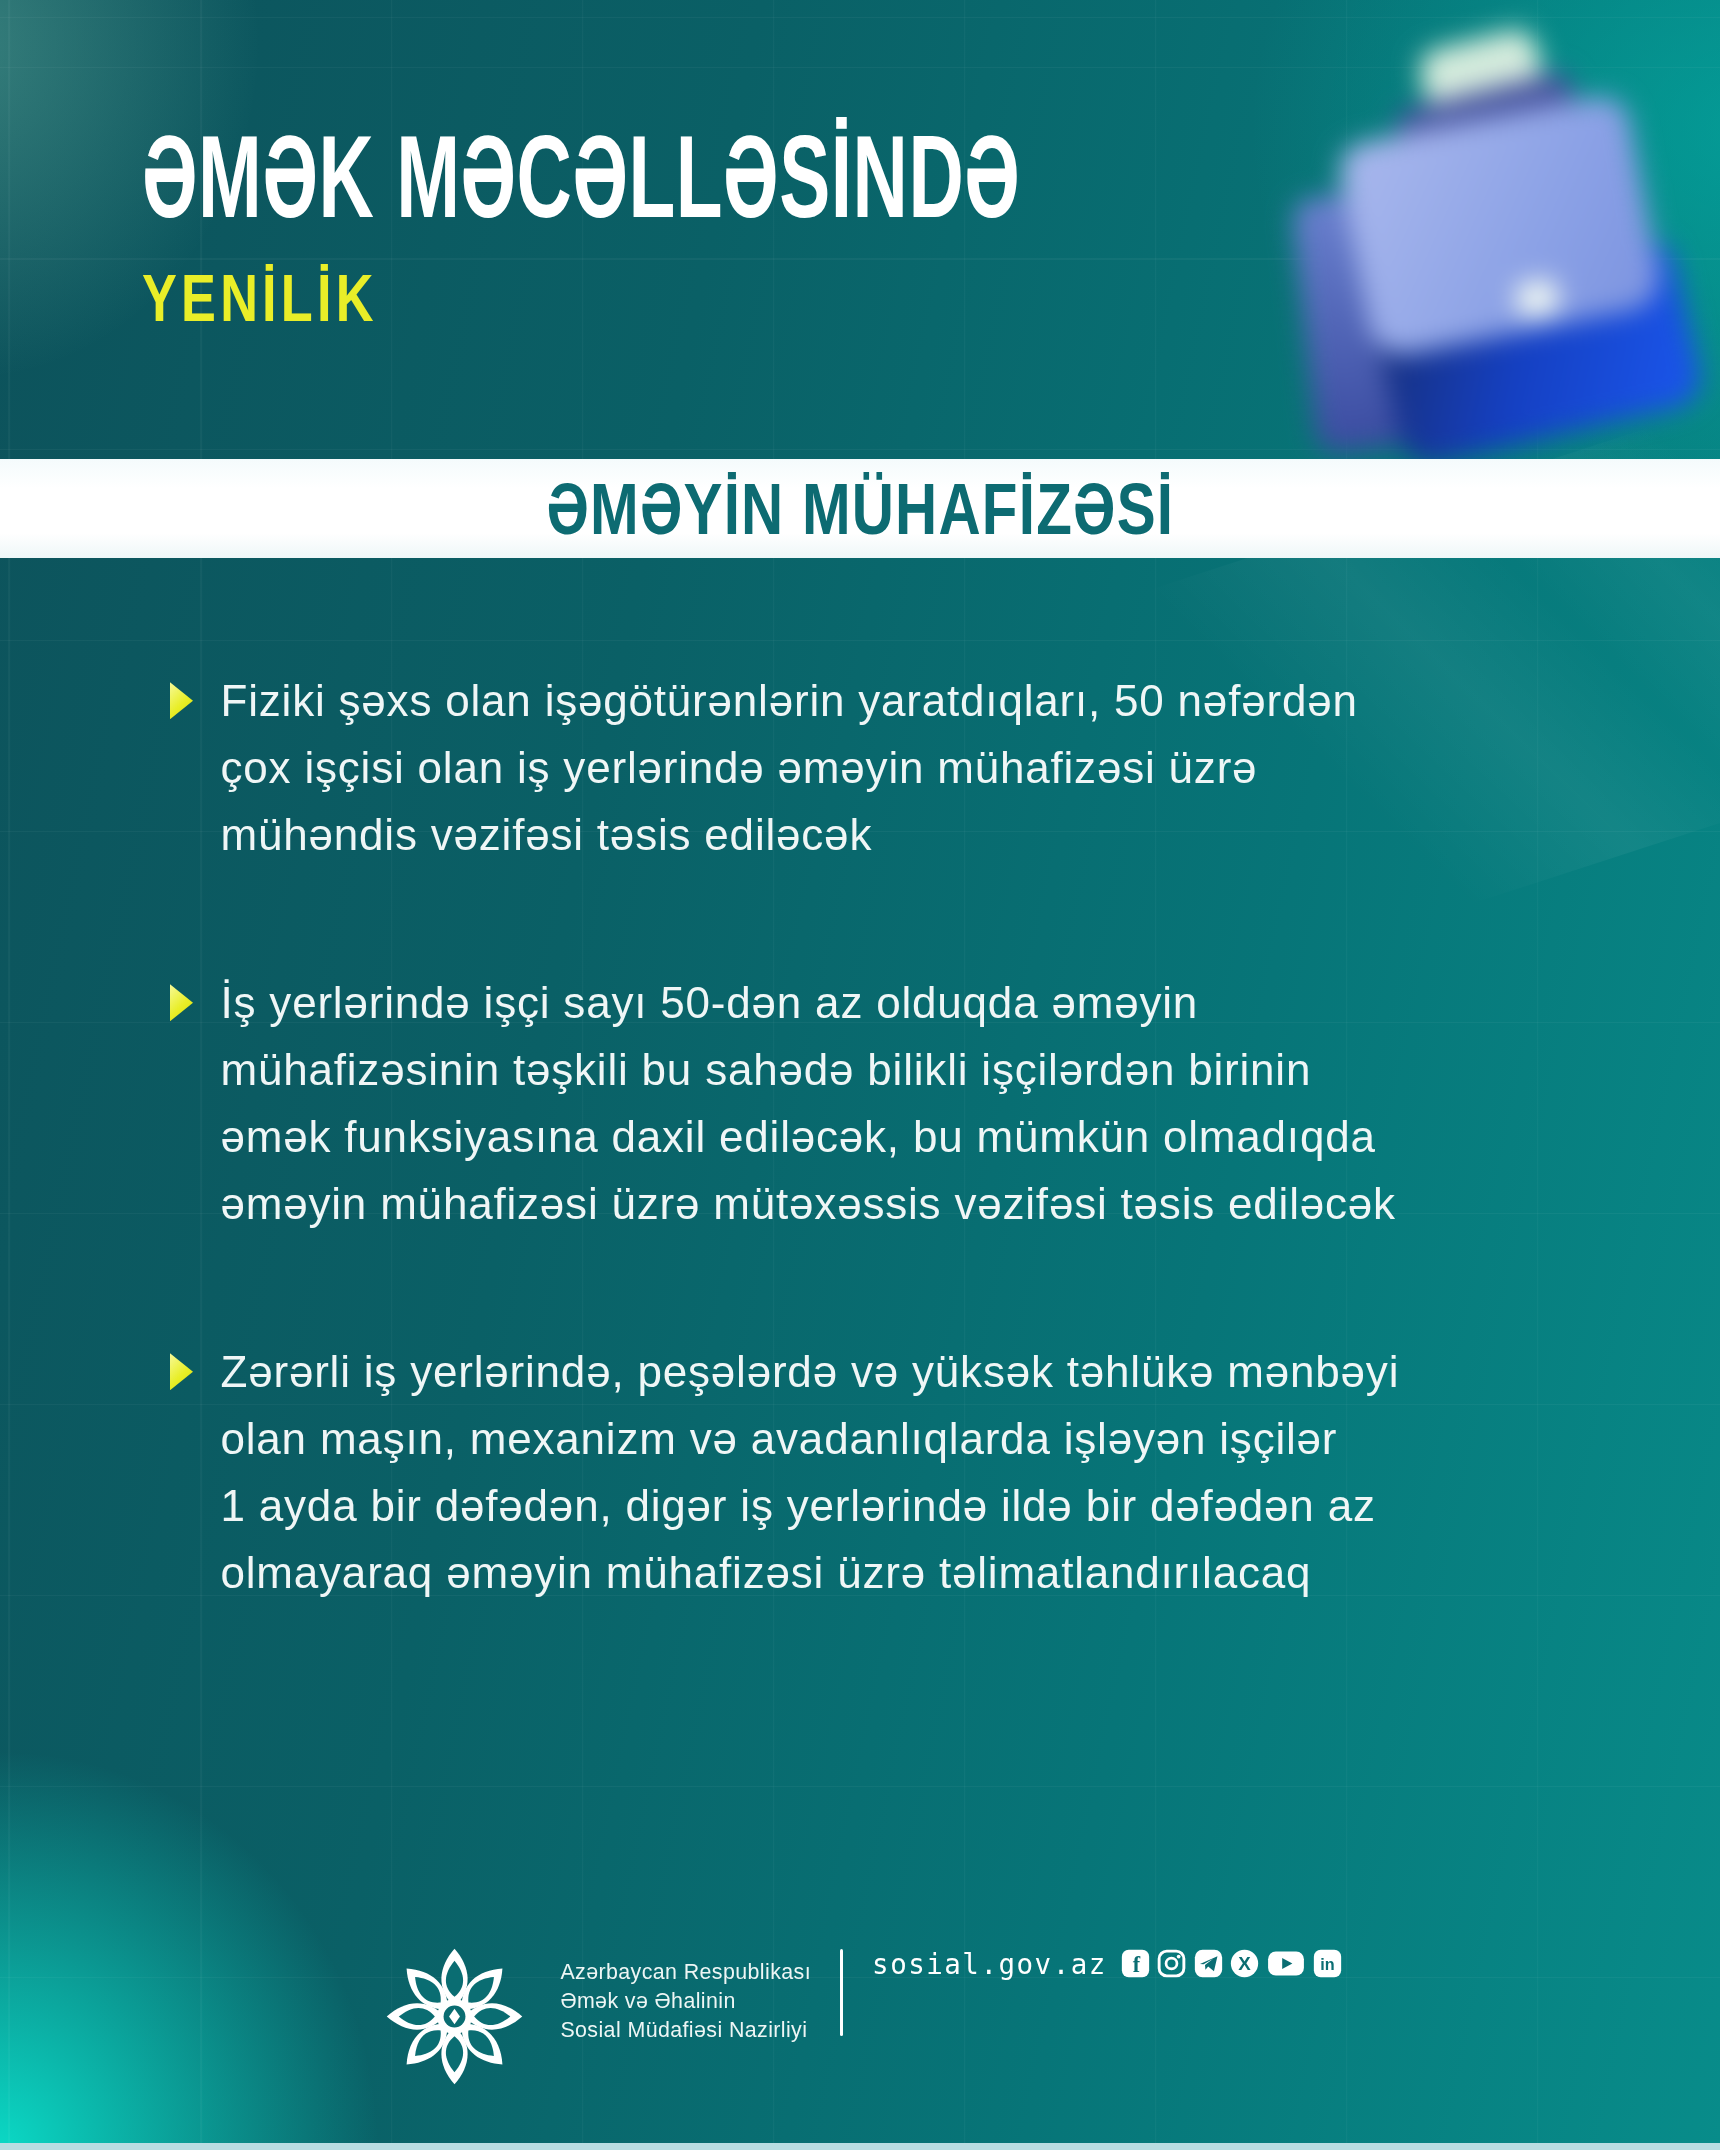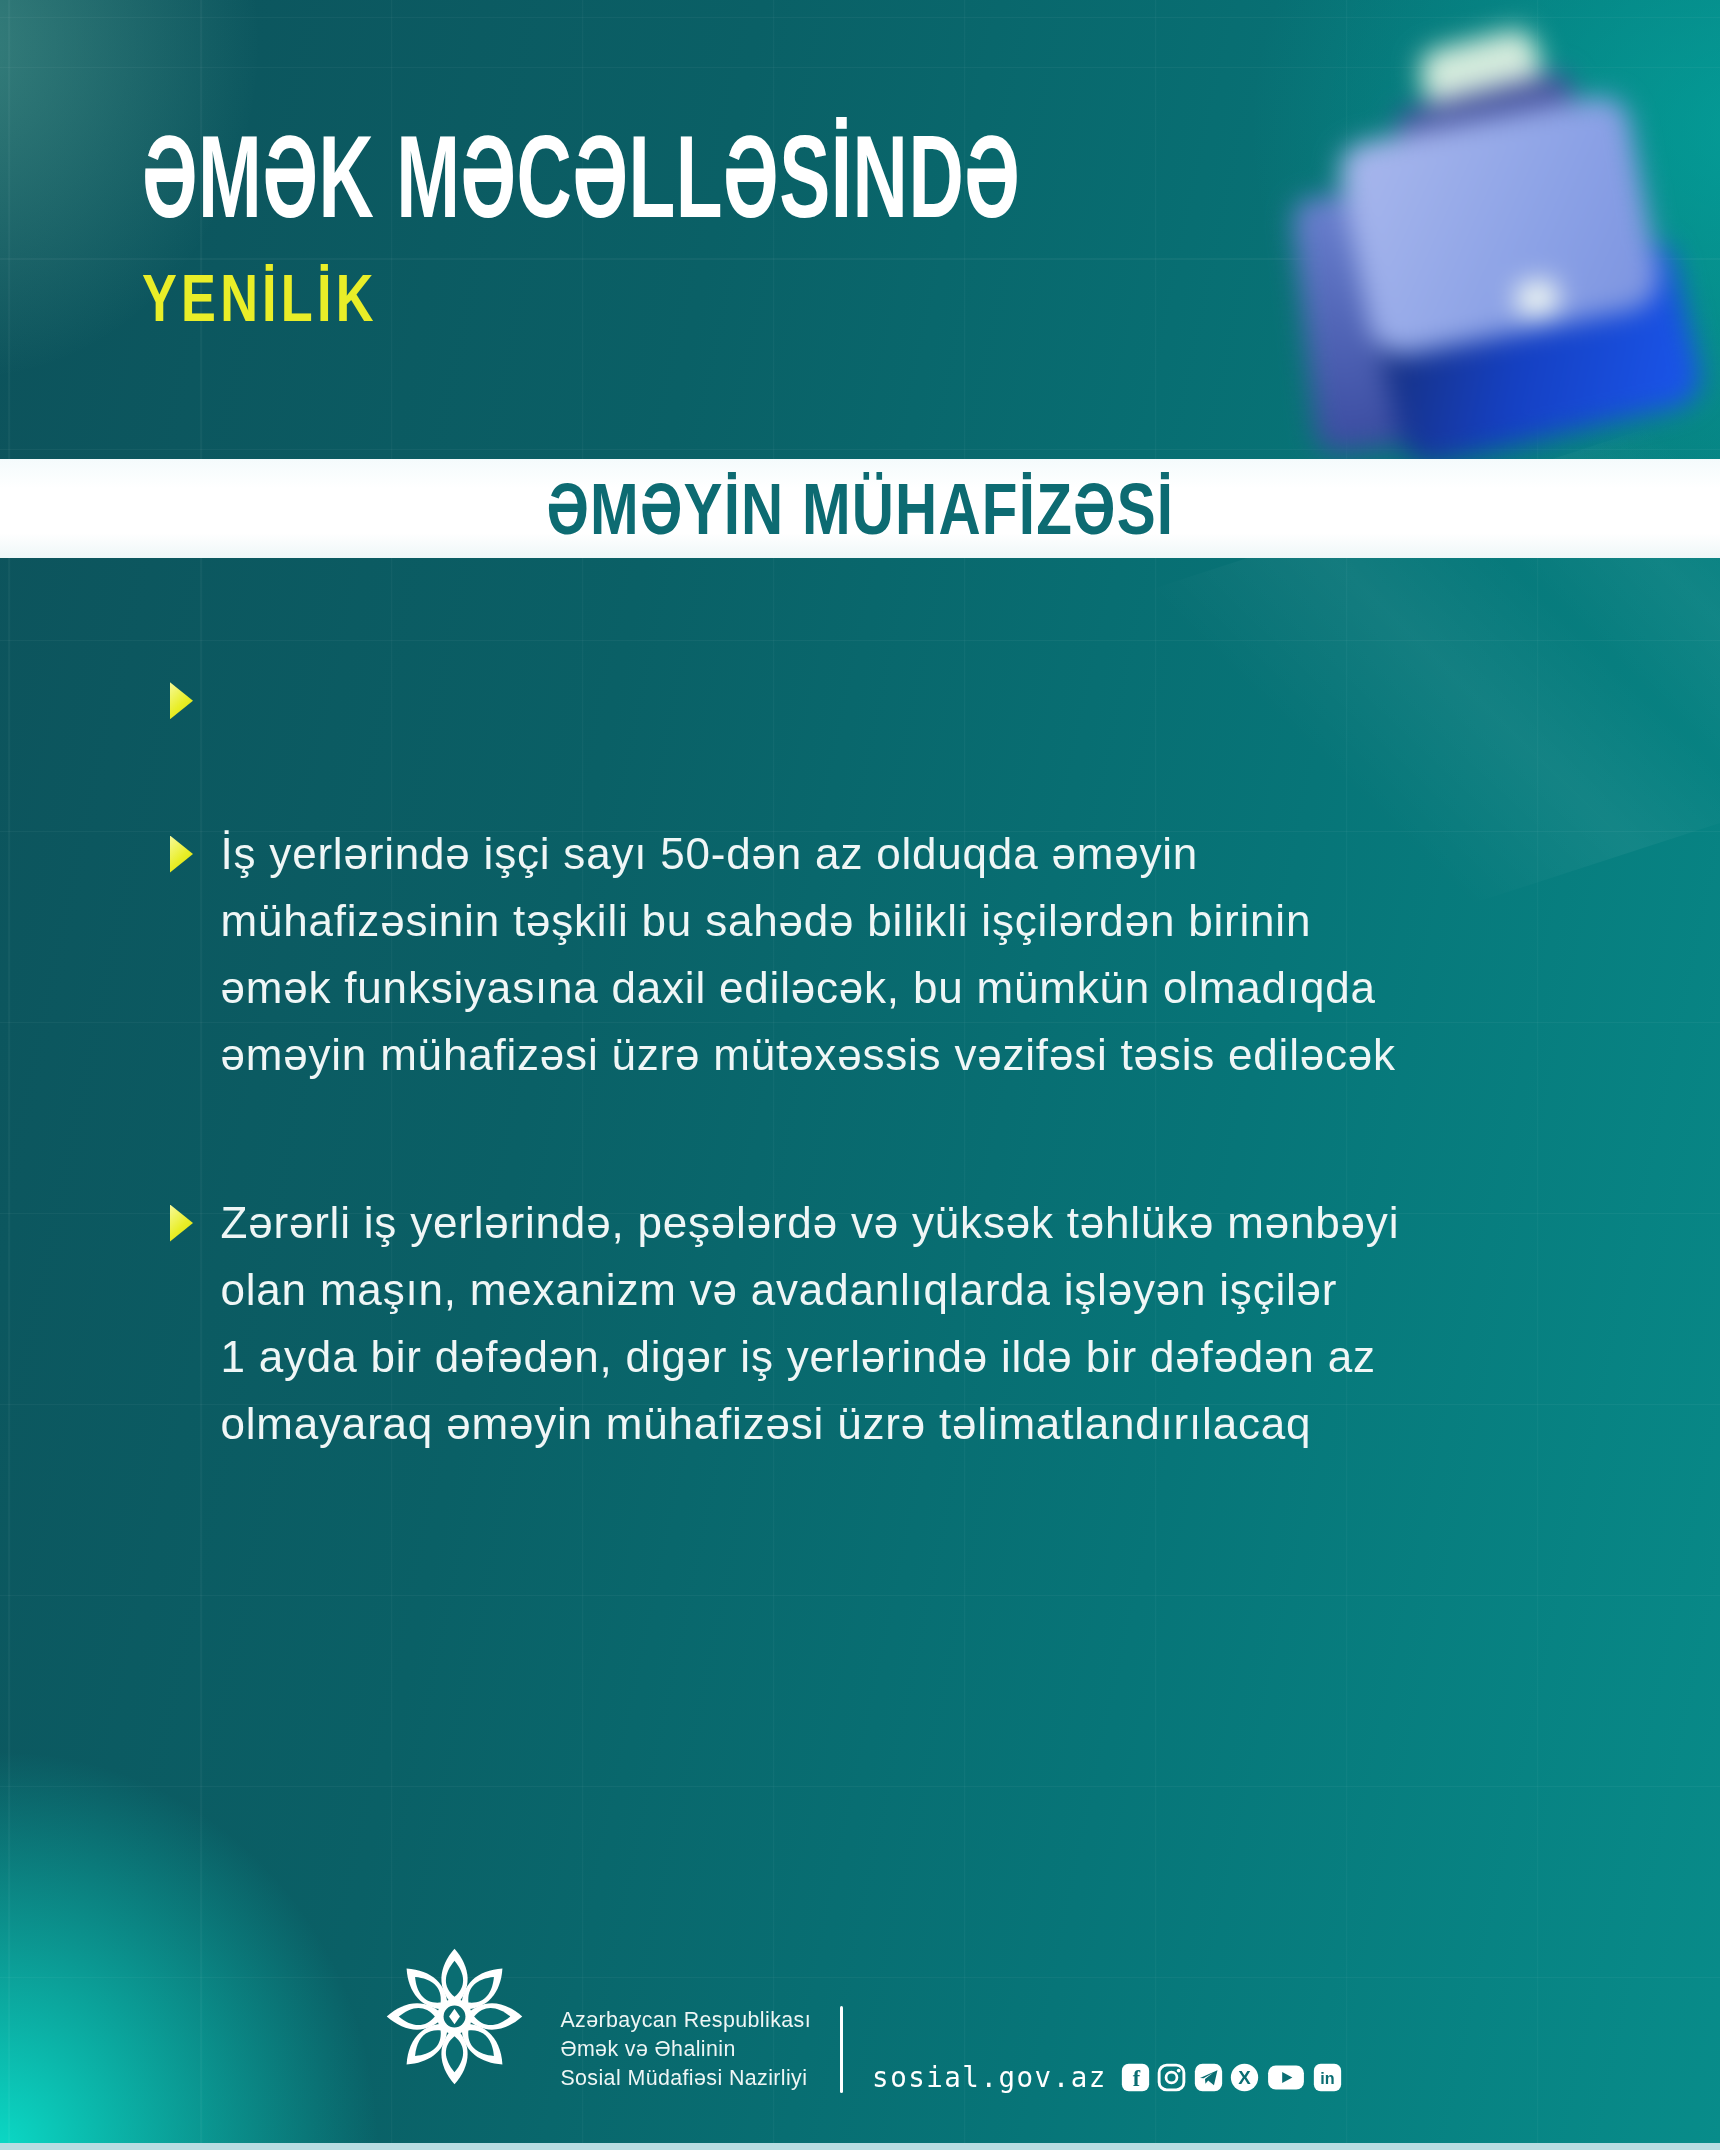--- a/index.html
+++ b/index.html
@@ -48,21 +48,21 @@
   .banner-text{font-size:73px;font-weight:bold;color:#0d6b72;transform:scaleX(0.8);letter-spacing:1.5px;white-space:nowrap;}
   
   .bullets{position:absolute;left:170px;top:667px;width:1422px;z-index:2;}
   .bullet{display:flex;gap:27.5px;margin-bottom:101px;align-items:flex-start;}
   .bullet p{margin:0;font-size:44px;line-height:67px;letter-spacing:0.8px;color:#eff6f6;white-space:pre-line;}
   .arrow{flex:none;width:23px;height:37px;margin-top:15.3px;
     background:linear-gradient(135deg,#f7fa9a 0%,#e9ee28 55%,#d9e005 100%);
     clip-path:polygon(0 0,100% 50%,0 100%);
     filter:drop-shadow(3.1px 4.6px 3.8px rgba(0,35,40,.55));}
   
-  .footer{position:absolute;left:0;right:0;top:1940px;z-index:2;display:flex;justify-content:center;align-items:flex-end;gap:29px;}
+  .footer{position:absolute;left:0;right:0;top:1940px;z-index:2;display:flex;justify-content:center;align-items:flex-start;gap:29px;}
   .ministry-logo{flex:none;}
   .ministry{font-size:21.4px;line-height:29px;color:#eef6f5;padding-top:18.3px;white-space:pre-line;letter-spacing:0.4px;}
   .divider{width:3.1px;height:87px;background:#ffffff;border-radius:1.5px;margin-top:9.2px;}
   .footer-right{display:flex;flex-direction:row;gap:13.8px;padding-top:7.6px;}
   .site{font-family:"DejaVu Sans Mono",monospace;font-size:27.5px;color:#ffffff;letter-spacing:1.5px;}
   .socials{display:flex;gap:7.6px;align-items:center;}
   .socials svg{display:block;}
   
   .bottom-strip{position:absolute;left:0;bottom:0;width:100%;height:7.6px;background:#b9dde2;z-index:4;}
 </style>
@@ -88,20 +88,23 @@
     <div class="subtitle"><span class="subtitle-inner">YENİLİK</span></div>
   </header>
 
   <div class="banner">
     <div class="banner-text">ƏMƏYİN MÜHAFİZƏSİ</div>
   </div>
 
   <main class="bullets">
     <div class="bullet">
       <span class="arrow"></span>
+      <p>Fiziki şəxs olan işəgötürənlərin yaratdıqları, 50 nəfərdən
+çox işçisi olan iş yerlərində əməyin mühafizəsi üzrə
+mühəndis vəzifəsi təsis ediləcək</p>
     </div>
     <div class="bullet">
       <span class="arrow"></span>
       <p>İş yerlərində işçi sayı 50-dən az olduqda əməyin
 mühafizəsinin təşkili bu sahədə bilikli işçilərdən birinin
 əmək funksiyasına daxil ediləcək, bu mümkün olmadıqda
 əməyin mühafizəsi üzrə mütəxəssis vəzifəsi təsis ediləcək</p>
     </div>
     <div class="bullet">
       <span class="arrow"></span>

